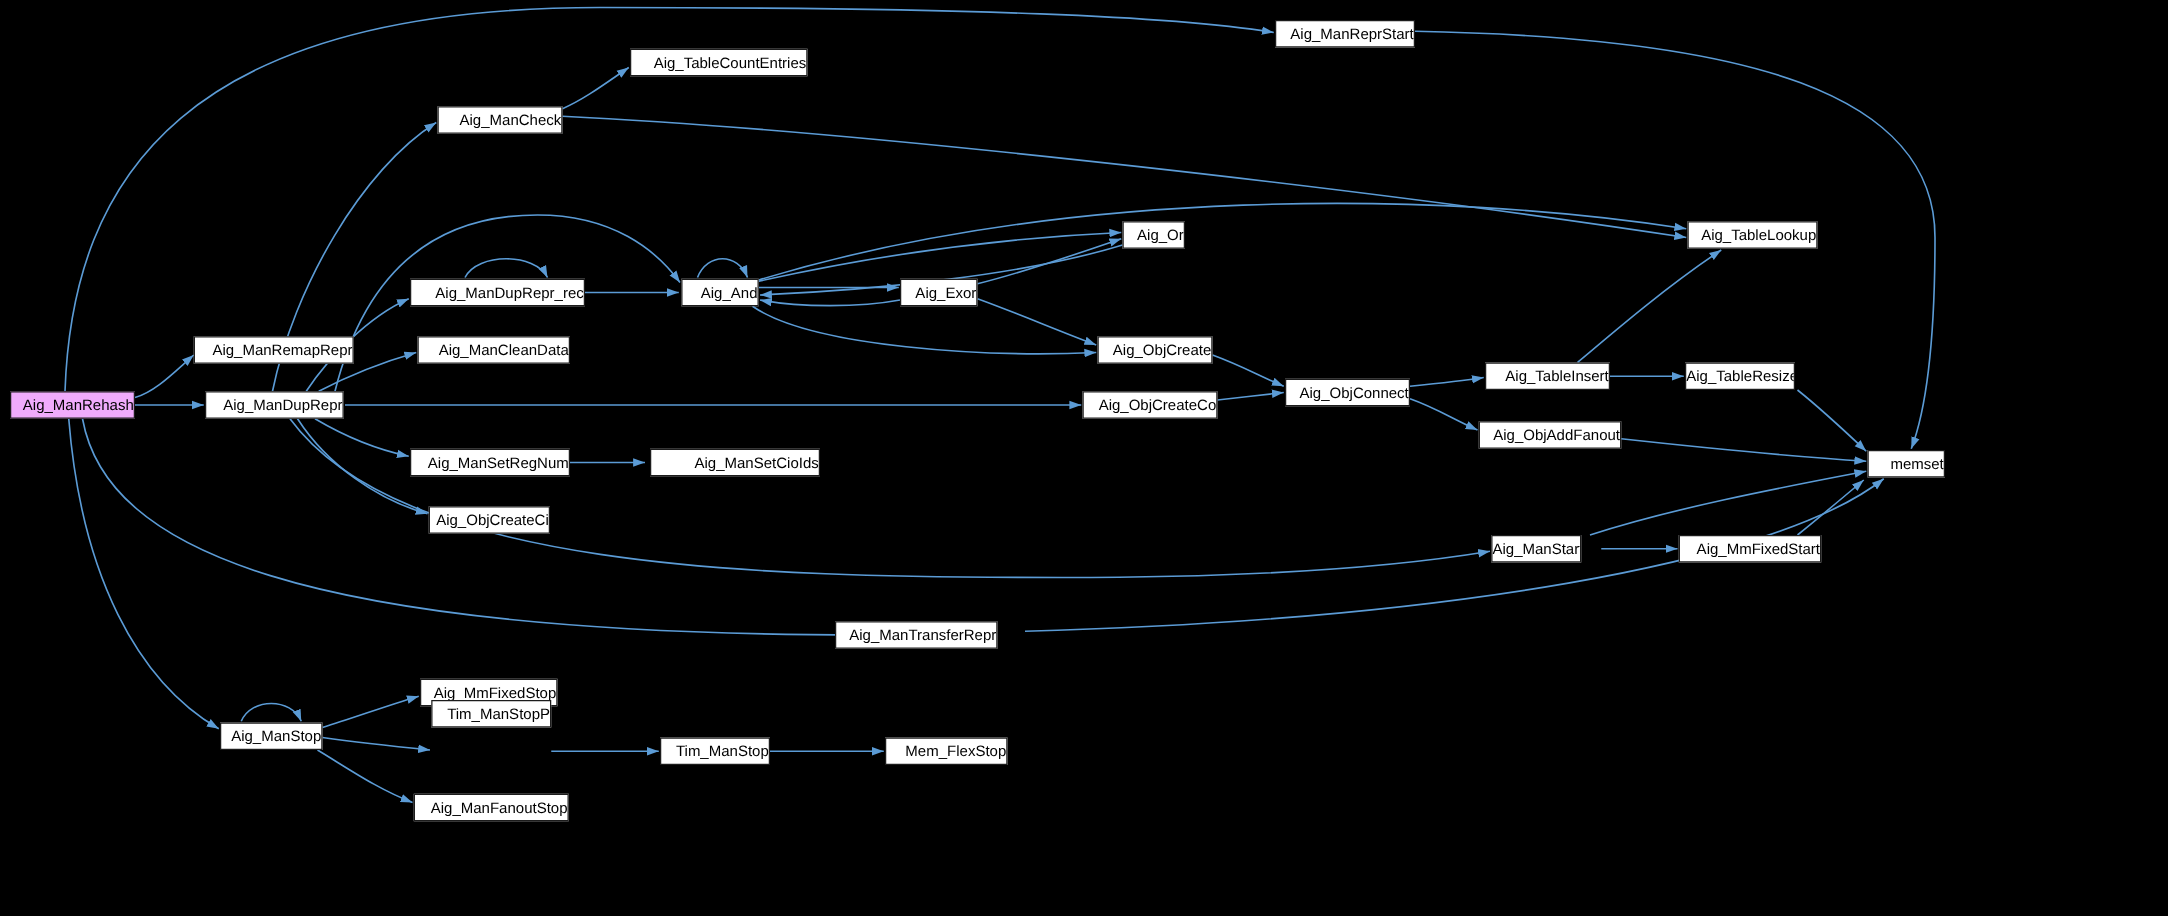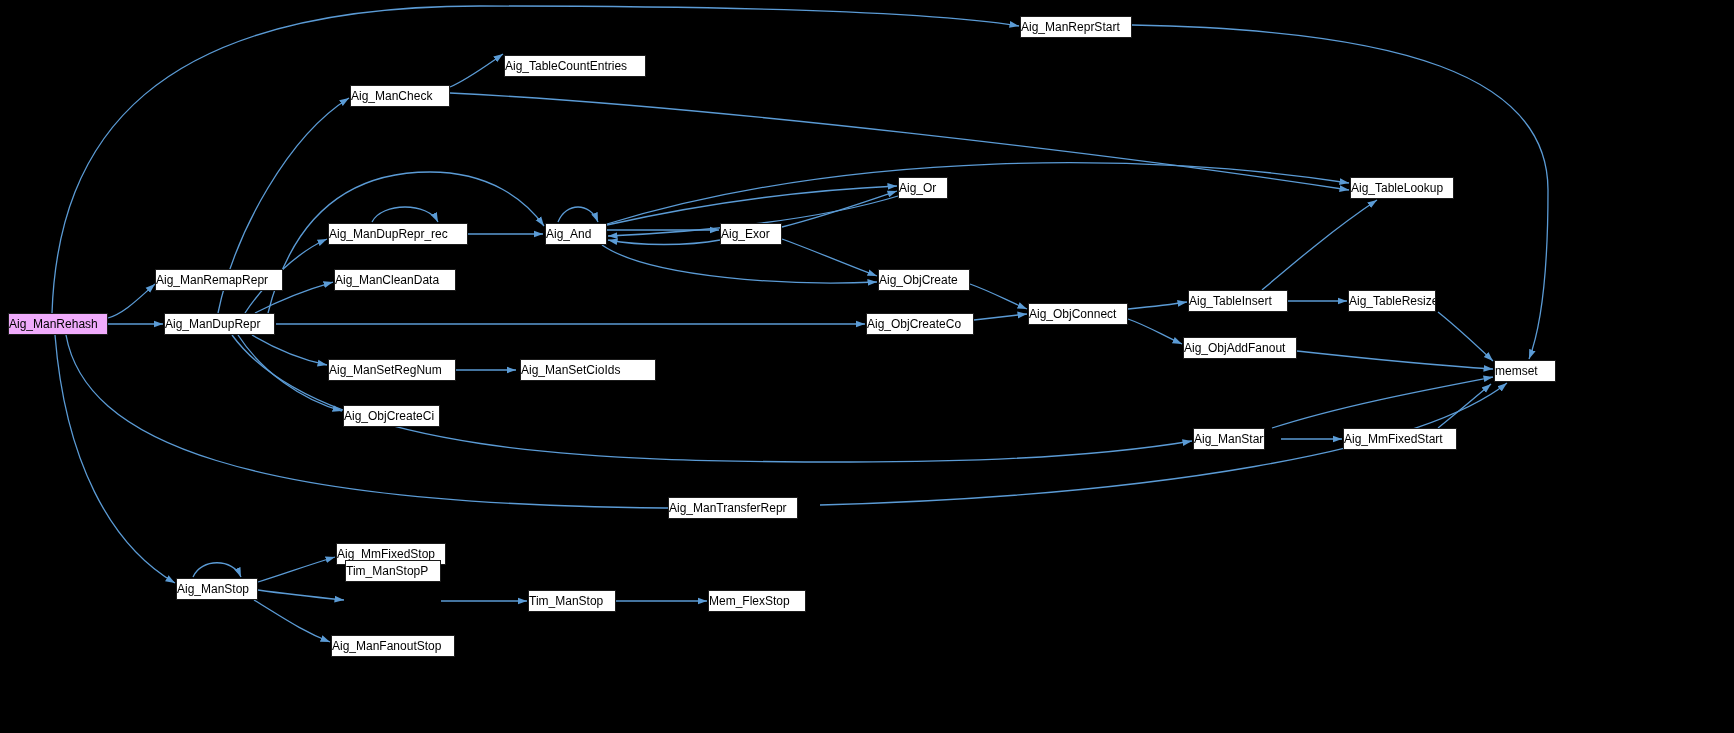--- a/index.html
+++ b/index.html
@@ -3,21 +3,21 @@
 <meta charset="utf-8">
 <style>
   *{margin:0;padding:0;box-sizing:border-box}
   html,body{background:#000;}
   body{width:1734px;height:733px;overflow:hidden;font-family:"Liberation Sans",sans-serif;}
   .canvas{position:relative;width:1734px;height:733px;background:#000;}
   svg.edges{position:absolute;left:0;top:0;width:1734px;height:733px;z-index:1;}
   .edge{stroke:#5b9bd5;fill:none;stroke-width:1.3px;}
   .node{
     position:absolute;height:22px;line-height:20px;border:1px solid #1c1c1c;
-    background:#fff;color:#000;font-size:12px;text-align:left;
+    background:#fff;color:#000;font-size:12px;text-align:right;
     white-space:nowrap;z-index:2;cursor:pointer;overflow:hidden;
   }
   .node.highlight{background:#f0abfc;}
 </style>
 </head>
 <body>
 
 <div class="canvas">
 
   <svg class="edges" viewBox="0 0 1734 733">
@@ -72,21 +72,21 @@
     <path class="edge" marker-end="url(#arr)" d="M258,590 C286,594 314,597 344,600"></path>
     <path class="edge" marker-end="url(#arr)" d="M254,600 C282,617 302,631 330,642"></path>
     <path class="edge" marker-end="url(#arr)" d="M441,601 L527,601"></path>
     <path class="edge" marker-end="url(#arr)" d="M616,601 L707,601"></path>
   </svg>
 
   <div class="node highlight" style="left:8px;top:313px;width:100px">Aig_ManRehash</div>
   <div class="node" style="left:155px;top:269px;width:128px">Aig_ManRemapRepr</div>
   <div class="node" style="left:164px;top:313px;width:111px">Aig_ManDupRepr</div>
   <div class="node" style="left:350px;top:85px;width:100px">Aig_ManCheck</div>
-  <div class="node" style="left:504px;top:55px;width:142px">Aig_TableCountEntries</div>
+  <div class="node" style="left:504px;top:39px;width:142px">Aig_TableCountEntries</div>
   <div class="node" style="left:328px;top:223px;width:140px">Aig_ManDupRepr_rec</div>
   <div class="node" style="left:334px;top:269px;width:122px">Aig_ManCleanData</div>
   <div class="node" style="left:545px;top:223px;width:62px">Aig_And</div>
   <div class="node" style="left:898px;top:177px;width:50px">Aig_Or</div>
   <div class="node" style="left:720px;top:223px;width:62px">Aig_Exor</div>
   <div class="node" style="left:878px;top:269px;width:92px">Aig_ObjCreate</div>
   <div class="node" style="left:866px;top:313px;width:108px">Aig_ObjCreateCo</div>
   <div class="node" style="left:1028px;top:303px;width:100px">Aig_ObjConnect</div>
   <div class="node" style="left:1188px;top:290px;width:100px">Aig_TableInsert</div>
   <div class="node" style="left:1348px;top:290px;width:88px">Aig_TableResize</div>

